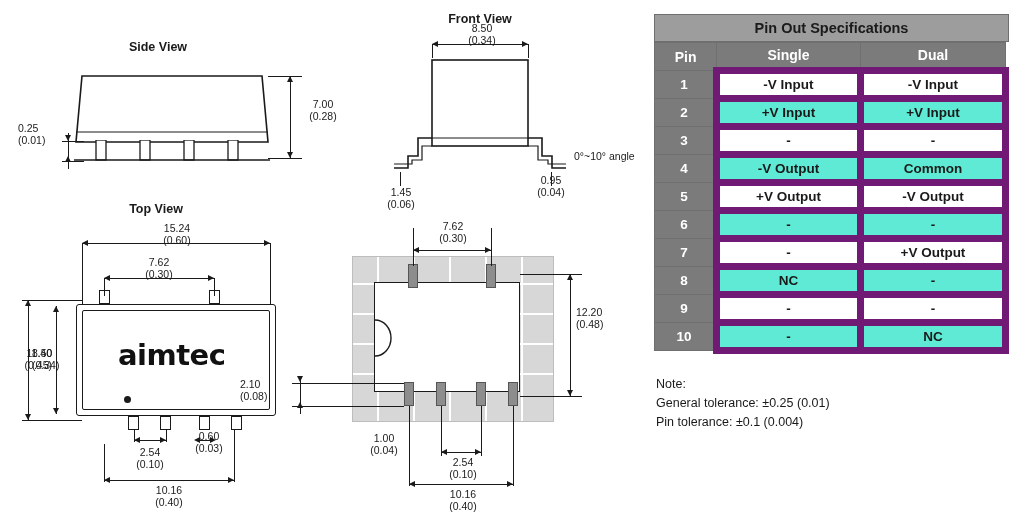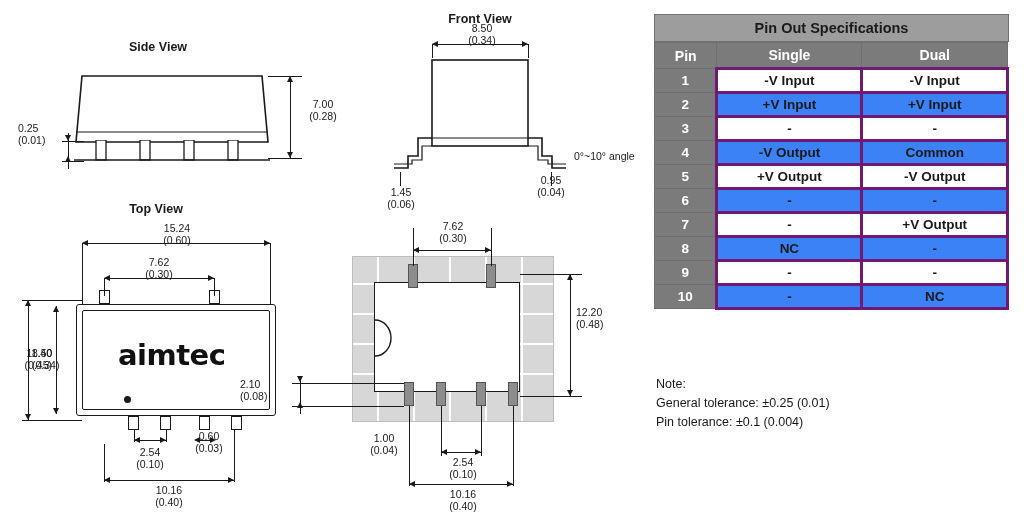--- a/index.html
+++ b/index.html
@@ -38,25 +38,25 @@
   }
   .pinout caption{
     background:#9d9d9d;color:#1a1a1a;font-weight:bold;font-size:14.5px;
     padding:5px 0;border:1px solid #6f6f6f;
   }
   .pinout th{
     background:#7b7b7b;color:#ffffff;font-weight:bold;font-size:14px;
     padding:4px 0;border:1px solid #6f6f6f;text-align:center;
   }
   .pinout td{
-    border:3px solid #701a75;text-align:center;padding:3px 0;font-weight:bold;font-size:13.5px;
+    border:7px solid #701a75;text-align:center;padding:3px 0;font-weight:bold;font-size:13.5px;
   }
   .pinout td.pin{background:#7b7b7b;color:#ffffff;width:62px;border:1px solid #6f6f6f;}
   .pinout tr.odd td.val{background:#ffffff;}
-  .pinout tr.even td.val{background:#3b82f6;}
+  .pinout tr.even td.val{background:#5eead4;}
   .pinout td.val{width:146px;}
 
   .note{position:absolute;left:656px;top:375px;font-size:12.5px;line-height:1.5;}
 
   
   .pcb{position:absolute;left:352px;top:256px;width:200px;height:164px;background:#d7d7d7;border:1px solid #bdbdbd;}
   .pcbgrid{position:absolute;inset:0;}
   .pcbgrid .g{position:absolute;background:#ffffff;}
   .pad{position:absolute;background:#8d8d8d;border:1px solid #555;box-sizing:border-box;}
 

